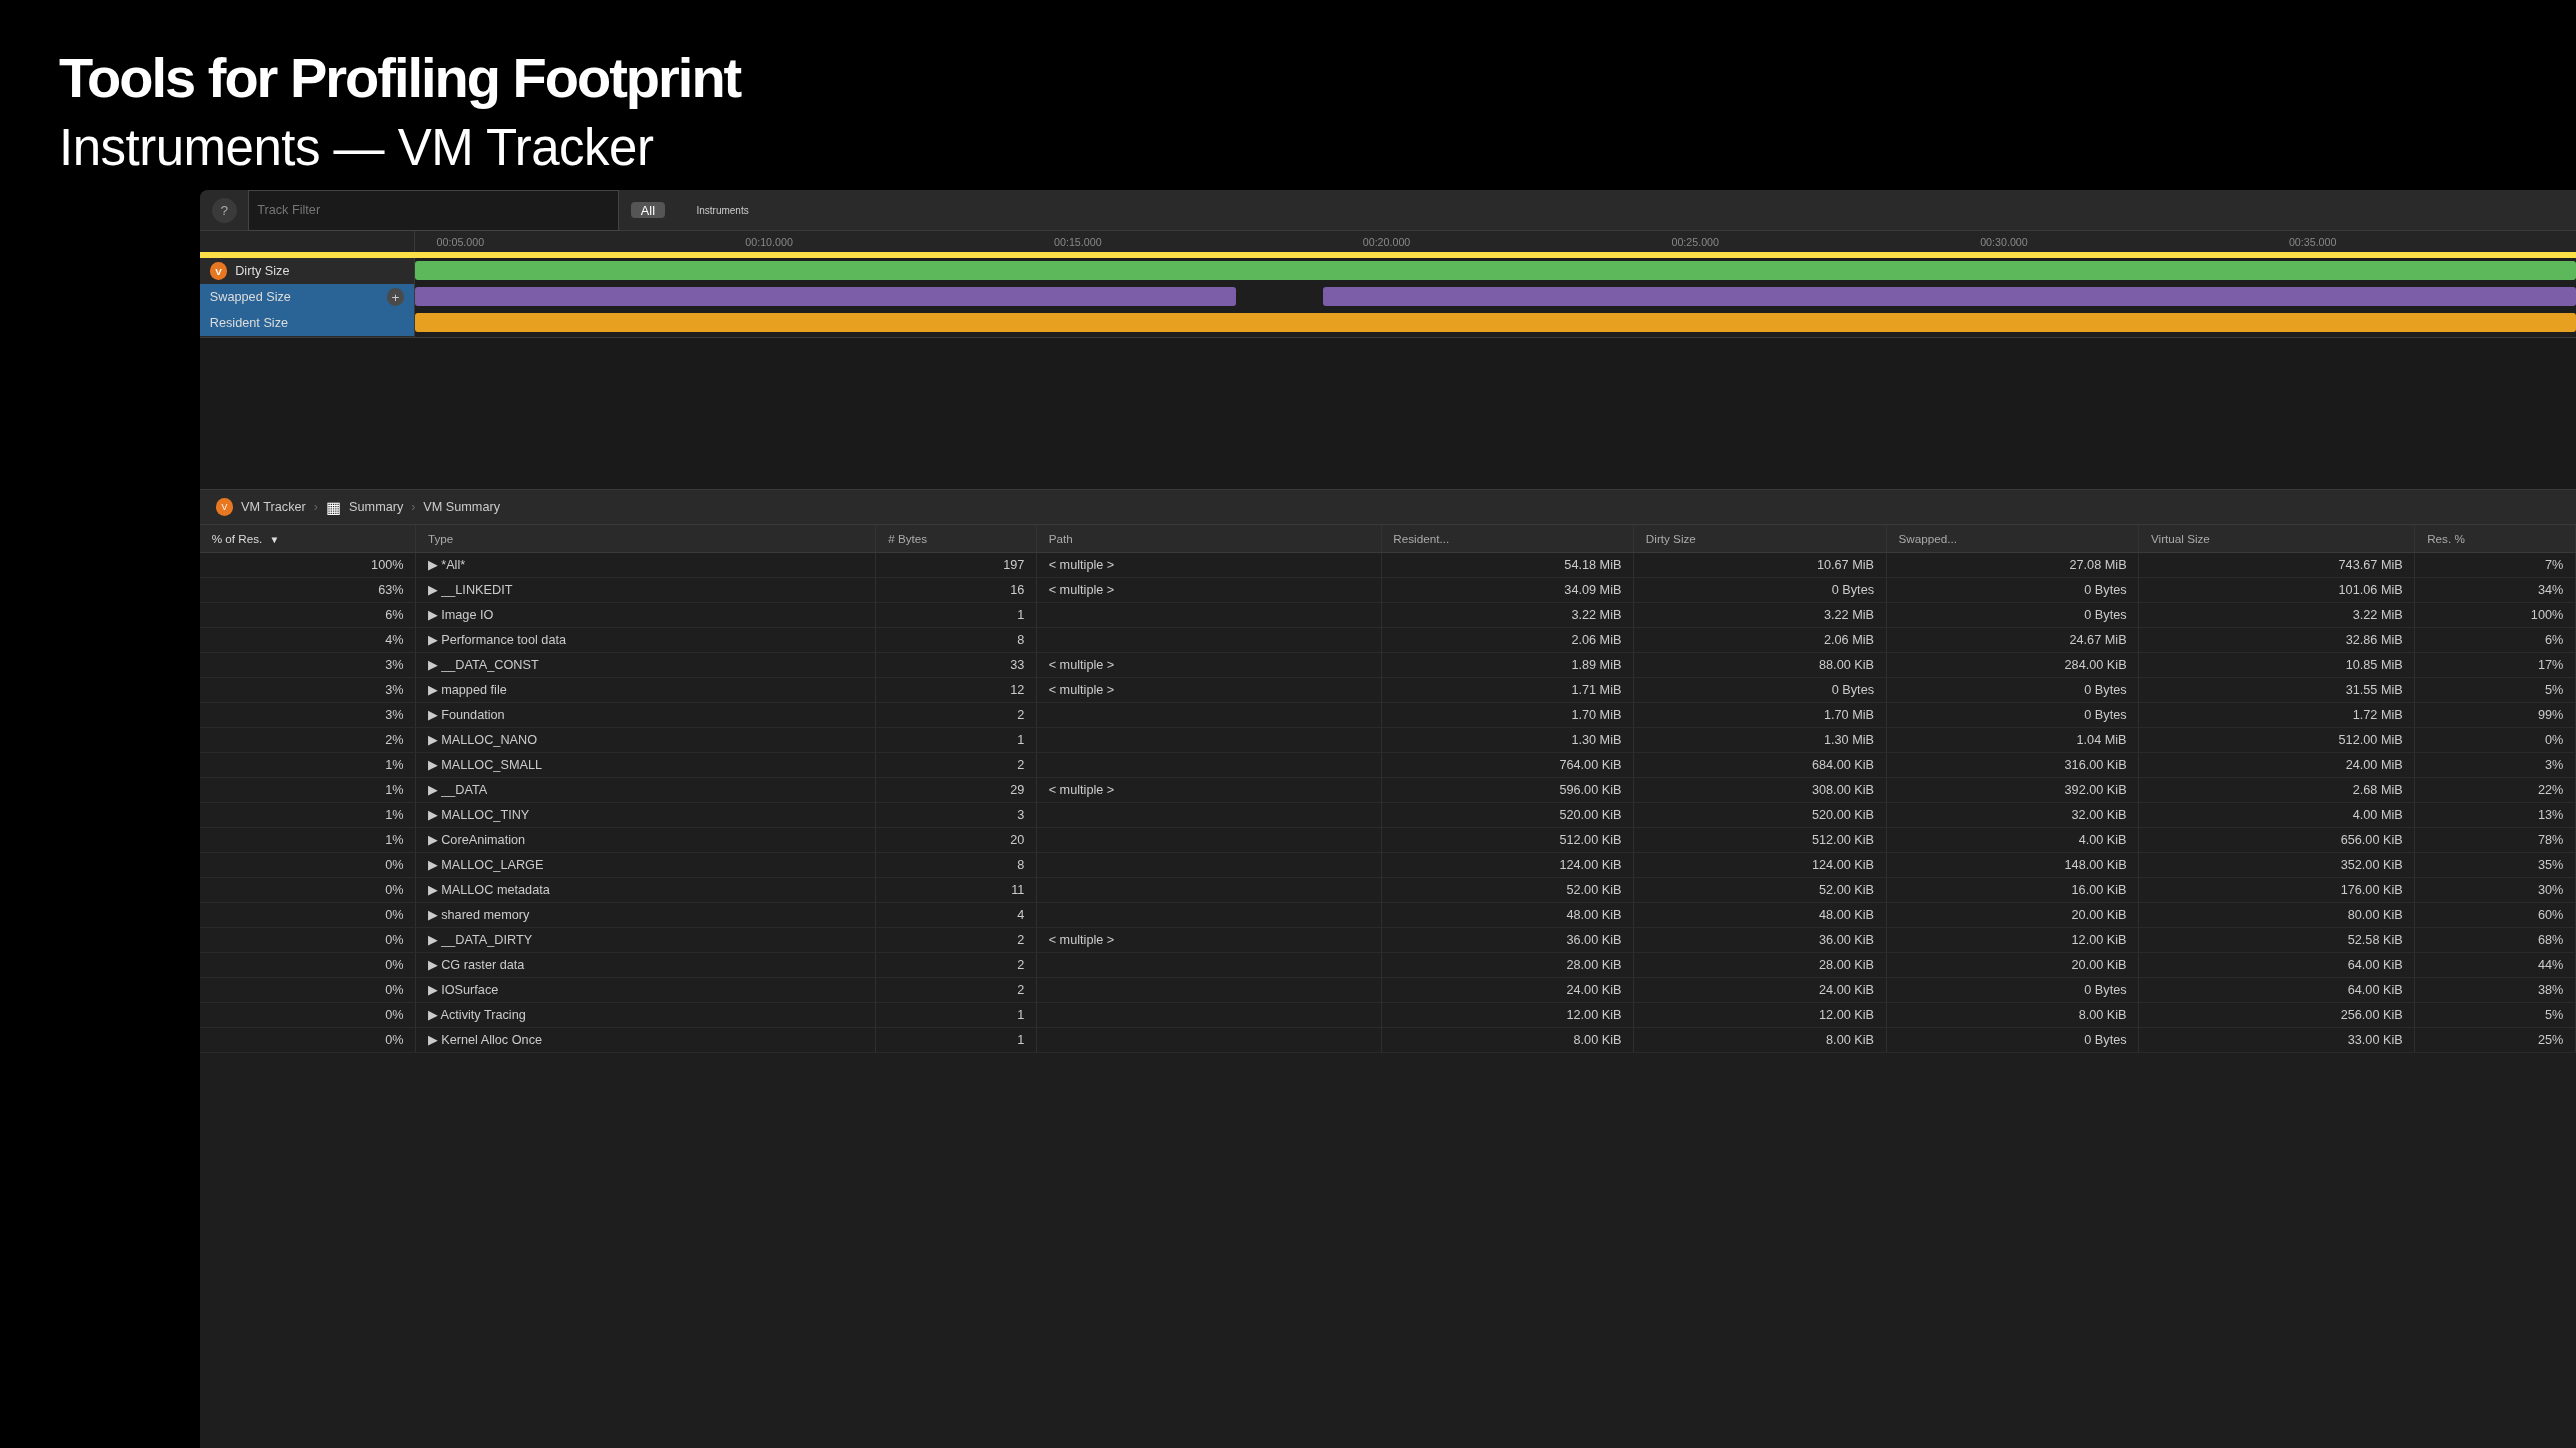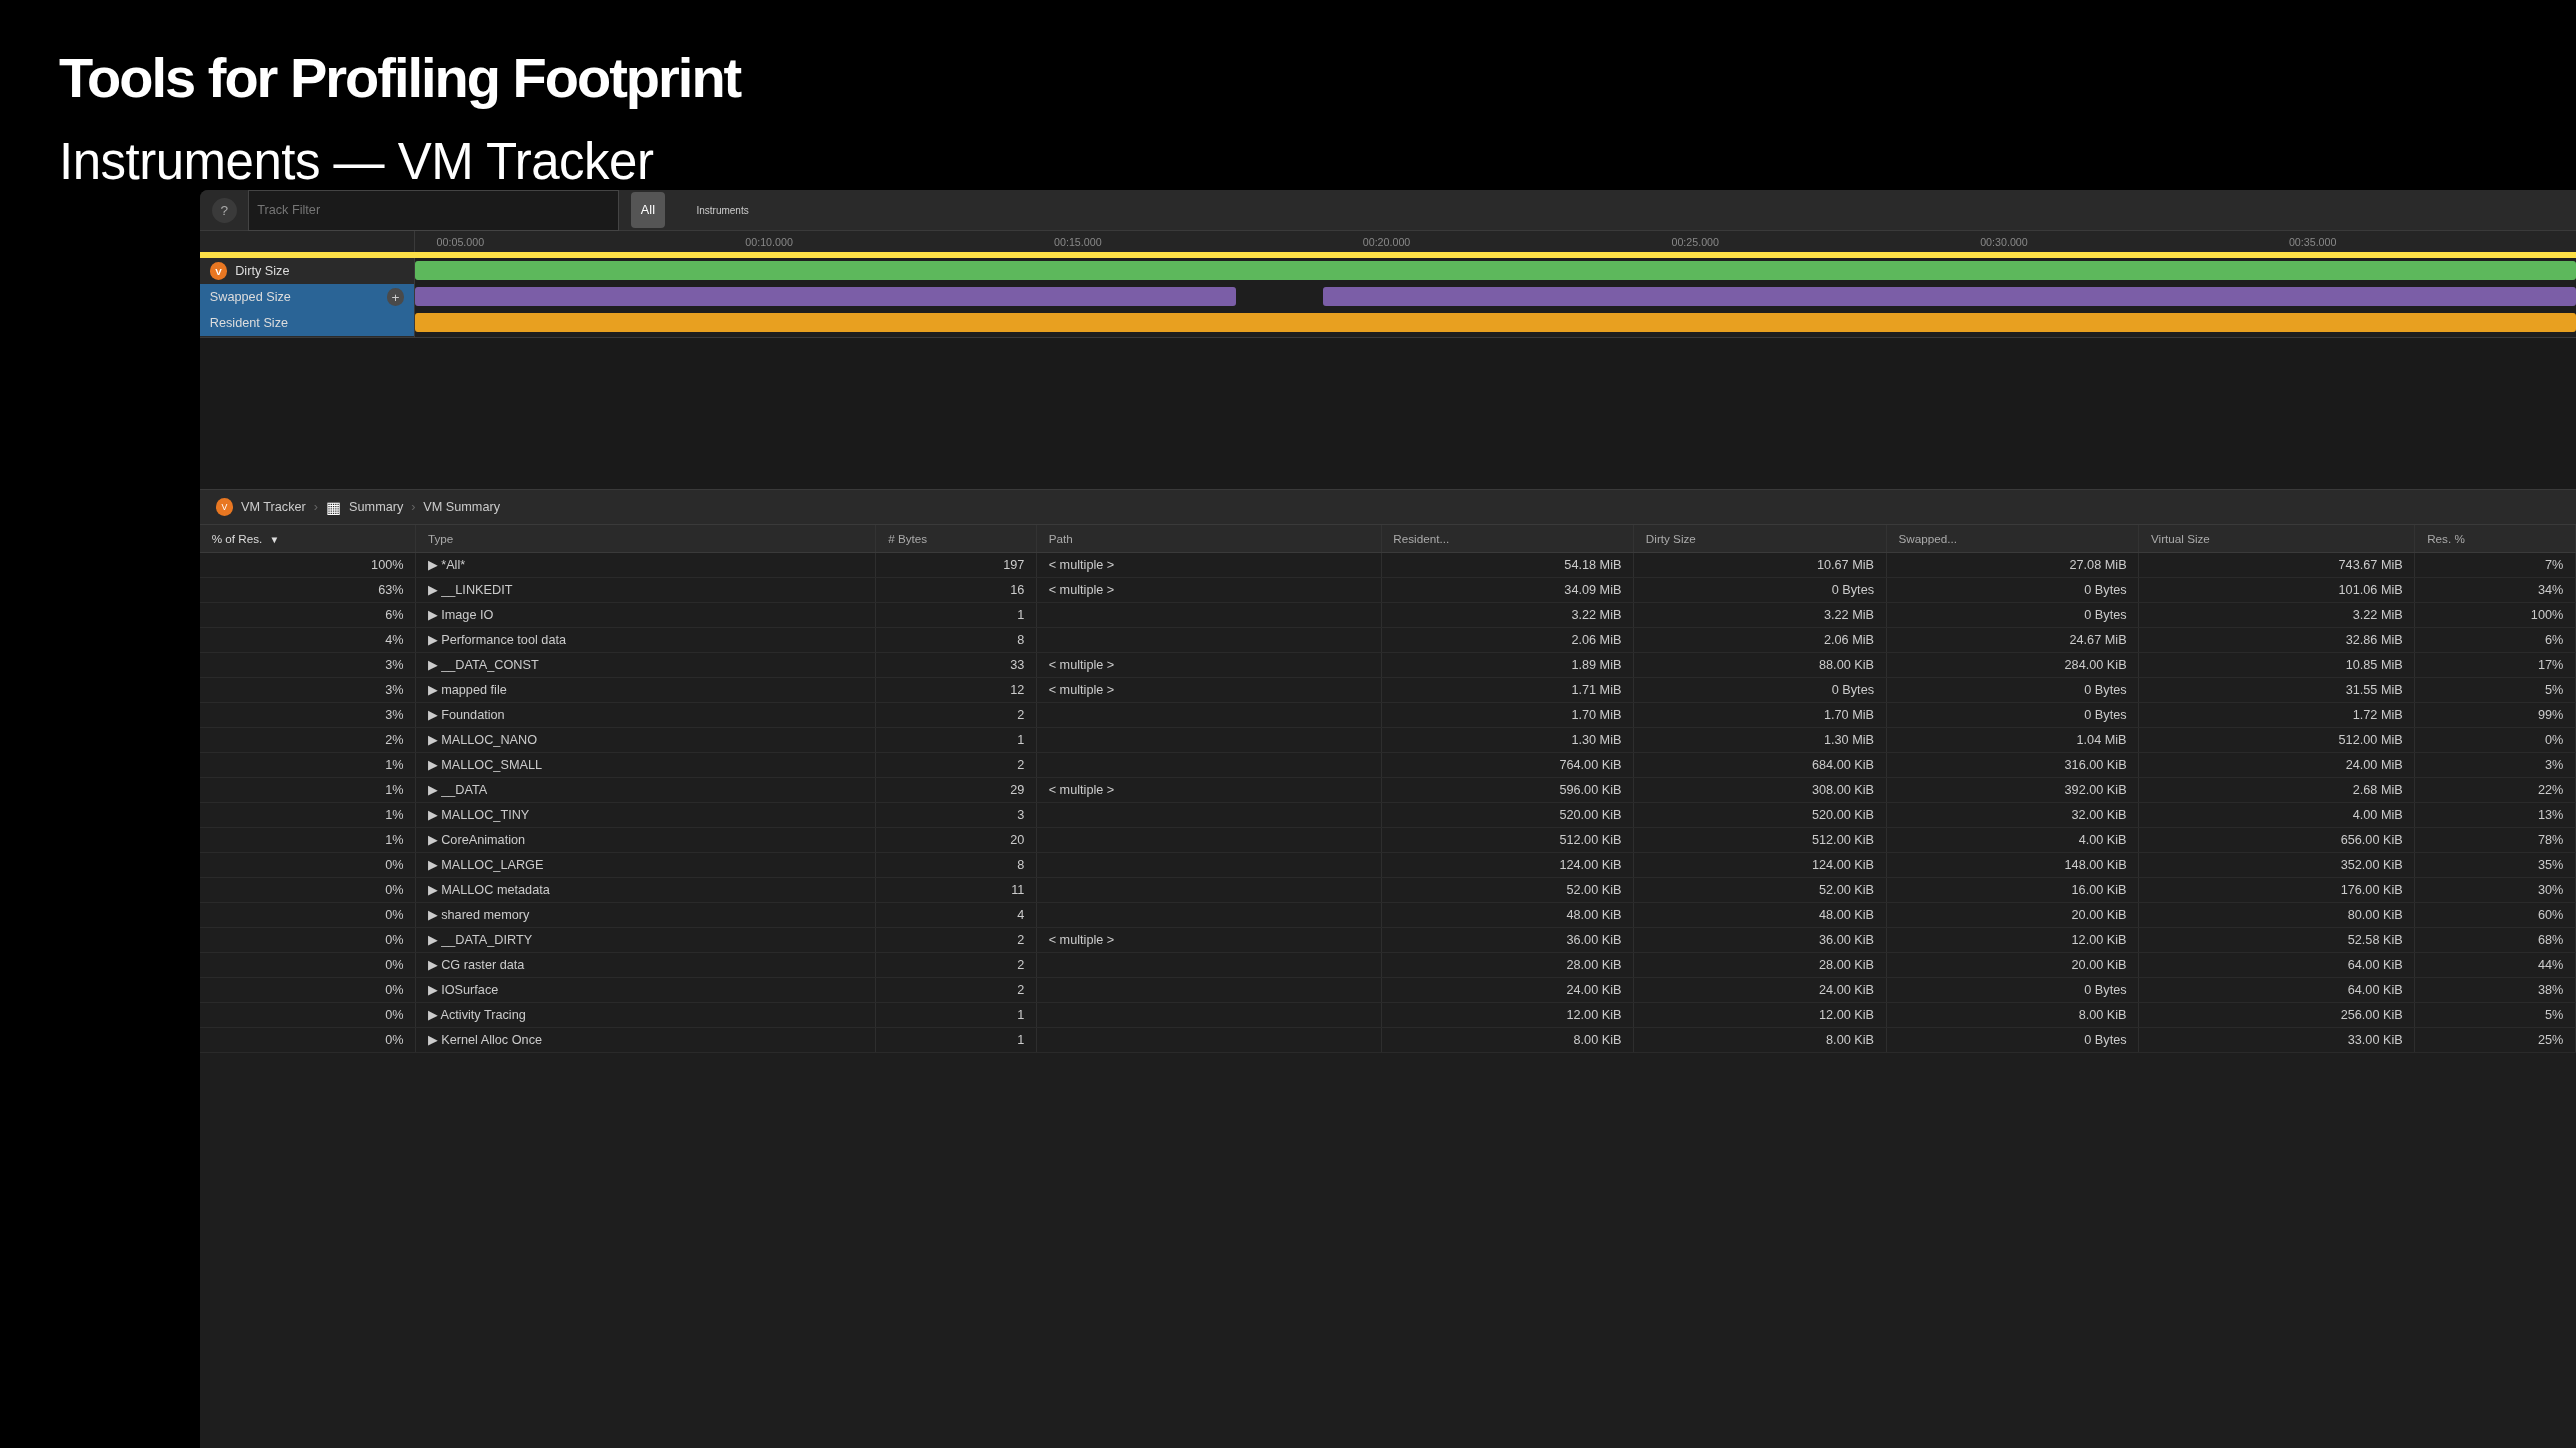--- a/index.html
+++ b/index.html
@@ -20,21 +20,21 @@
       font-size: 56px;
       font-weight: 800;
       color: #fff;
       line-height: 1.1;
       letter-spacing: -2px;
     }
     .header h2 {
       font-size: 51px;
       font-weight: 400;
       color: #fff;
-      margin-top: 23px;
+      margin-top: 9px;
       letter-spacing: -0.5px;
     }
 
     
     .instruments-window {
       position: absolute;
       top: 190px;
       left: 200px;
       right: 0;
       bottom: 0;
@@ -75,21 +75,21 @@
       font-size: 12.7px;
       padding: 0 7.8px;
     }
     .all-button {
       background: #555;
       border: none;
       border-radius: 4px;
       color: #fff;
       font-size: 12.7px;
       padding: 2px 9.8px;
-      height: 36px;
+      height: 16px;
     }
     .instruments-label {
       color: #ccc;
       font-size: 10px;
       margin-left: 20px;
     }
 
     
     .timeline-ruler {
       display: flex;

